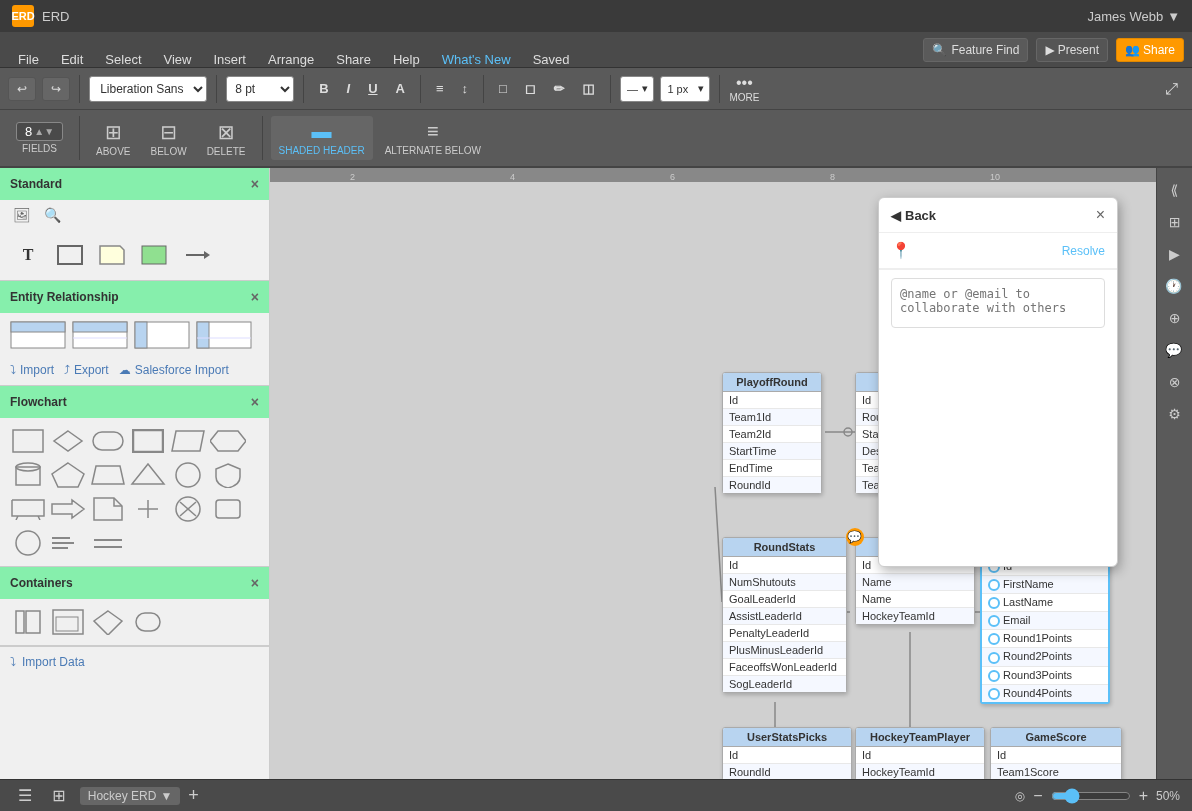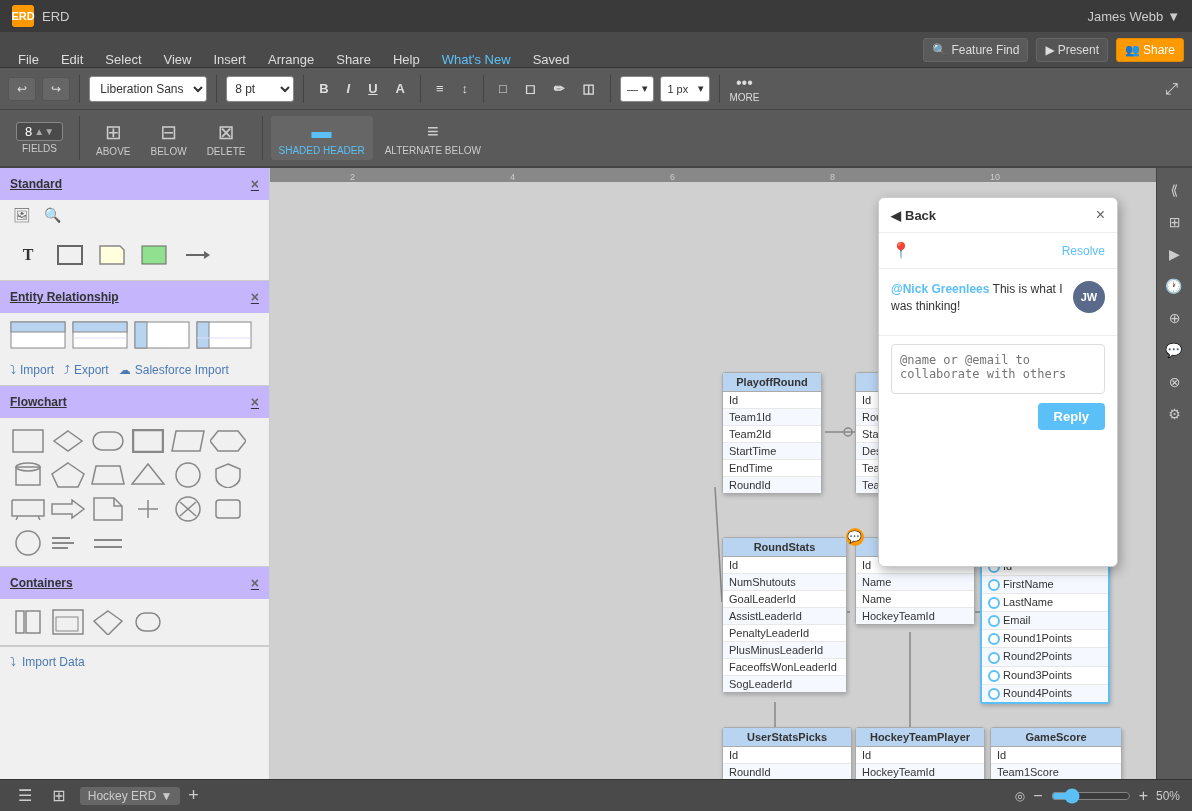--- a/index.html
+++ b/index.html
@@ -32,21 +32,21 @@
     .erd-tool-group .count { background: #4a4a4a; border: 1px solid #888; border-radius: 3px; padding: 1px 8px; font-size: 13px; color: #fff; min-width: 32px; text-align: center; display: flex; align-items: center; justify-content: center; gap: 2px; }
     .erd-sep { width: 1px; height: 44px; background: #444; margin: 0 4px; }
     .erd-tool-active { background: #666; }
 
     
     #main { display: flex; height: calc(811px - 32px - 36px - 42px - 58px - 32px); }
 
     
     #sidebar { width: 270px; background: #f0f0f0; border-right: 1px solid #ccc; overflow-y: auto; flex-shrink: 0; }
     .sidebar-section { border-bottom: 1px solid #ccc; }
-    .sidebar-section-header { display: flex; align-items: center; justify-content: space-between; padding: 8px 10px; background: #c4b5fd; cursor: pointer; font-weight: bold; font-size: 12px; color: #333; text-decoration: underline; }
+    .sidebar-section-header { display: flex; align-items: center; justify-content: space-between; padding: 8px 10px; background: #86efac; cursor: pointer; font-weight: bold; font-size: 12px; color: #333; }
     .sidebar-section-header .close-btn { color: #666; cursor: pointer; font-size: 14px; }
     .shapes-grid { display: flex; flex-wrap: wrap; gap: 6px; padding: 10px; }
     .shape-item { width: 36px; height: 30px; display: flex; align-items: center; justify-content: center; cursor: pointer; border-radius: 3px; }
     .sidebar-toolbar { display: flex; align-items: center; padding: 4px 10px; gap: 8px; }
     .sidebar-icon-btn { background: transparent; border: none; color: #666; cursor: pointer; padding: 3px; border-radius: 3px; font-size: 14px; }
     .er-shapes-grid { display: flex; flex-wrap: wrap; gap: 6px; padding: 8px 10px; }
     .er-shape { height: 28px; display: flex; align-items: center; justify-content: center; cursor: pointer; }
     .import-export-row { display: flex; gap: 10px; padding: 6px 10px 8px; }
     .import-btn { display: flex; align-items: center; gap: 4px; color: #4a7ab5; cursor: pointer; font-size: 12px; }
     .flowchart-grid { display: flex; flex-wrap: wrap; gap: 4px; padding: 8px 10px; }
@@ -607,36 +607,22 @@
           <div class="back-btn">
             <span>◀</span>
             <span>Back</span>
           </div>
           <div class="close-btn">×</div>
         </div>
         <div class="comment-location">
           <span class="pin">📍</span>
           <span class="resolve-btn">Resolve</span>
         </div>
-        <div class="comment-messages">
-          <div class="comment-msg">
-            <div style="flex:1;">
-              <span class="comment-text">
-                <span class="mention">@Nick Greenlees</span>
-                <span> </span><span>This is what I was thinking!</span>
-              </span>
-            </div>
-            <div class="comment-avatar">JW</div>
-          </div>
-        </div>
         <div class="comment-input-area">
           <textarea class="comment-input" placeholder="@name or @email to collaborate with others" style=""></textarea>
-          <div class="comment-submit-row">
-            <button class="reply-btn">Reply</button>
-          </div>
         </div>
       </div>
 
     </div>
   </div>
 
   <div id="right-panel">
     <div class="right-icon">⟪</div>
     <div class="right-icon">⊞</div>
     <div class="right-icon">▶</div>

